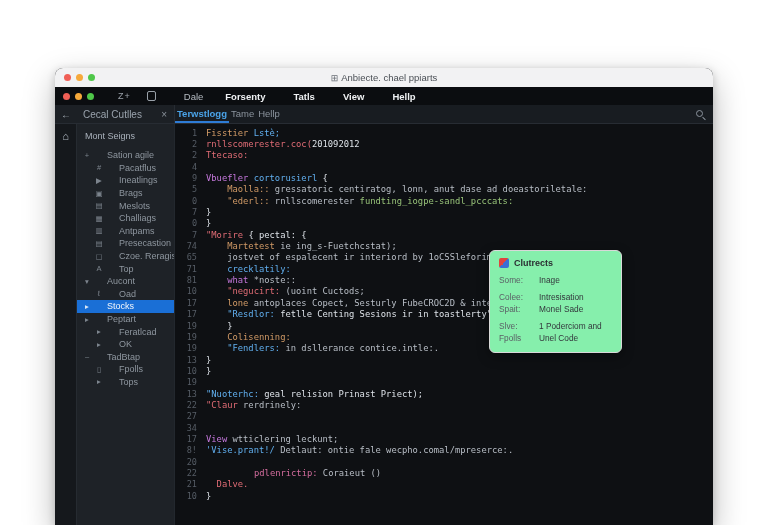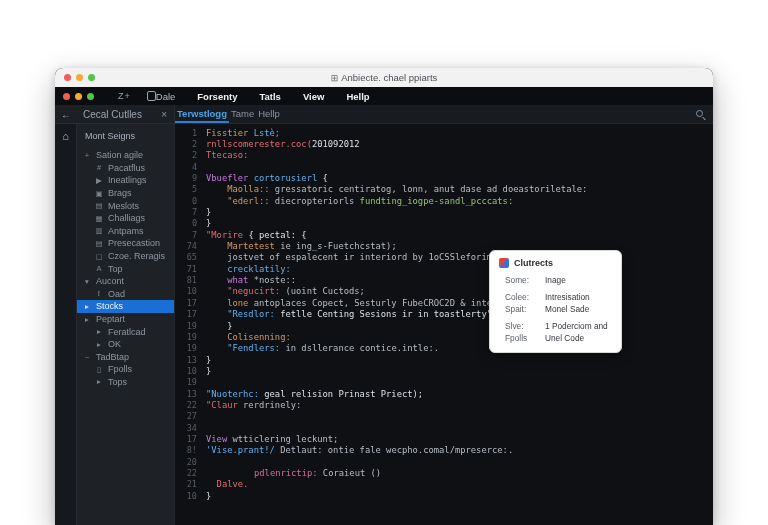--- a/index.html
+++ b/index.html
@@ -18,22 +18,22 @@
   .dot.r { background:#f05f56; } .dot.y { background:#f6a93b; } .dot.g { background:#4fc749; }
   .win-title { position:absolute; left:0; right:0; text-align:center; font-size:9.5px; color:#4a4f55; }
   .win-title .grid-glyph { font-size:9px; color:#6b7077; margin-right:3px; }
 
   
   .menubar { height:18px; background:#0b0d10; display:flex; align-items:center; color:#d7dbe0; flex:0 0 auto; }
   .menubar .lights { padding-left:8px; }
   .menubar .dot { width:7px; height:7px; }
   .mb-zap { color:#9aa1a9; font-size:9px; margin-left:24px; letter-spacing:1px; }
   .mb-copy { width:9px; height:10px; border:1px solid #9aa1a9; border-radius:2px; margin-left:16px; }
-  .mb-dale { color:#b6bcc3; font-size:9.5px; margin-left:0; }
-  .menus { display:flex; gap:22px; margin-left:22px; }
+  .mb-dale { color:#b6bcc3; font-size:9.5px; margin-left:28px; }
+  .menus { display:flex; gap:28px; margin-left:22px; }
   .menu-item { font-size:9.5px; font-weight:bold; color:#f0f2f4; cursor:default; }
 
   
   .row3 { height:19px; display:flex; flex:0 0 auto; }
   .sb-head { width:120px; background:#1c2025; border-right:1px solid #272c33; border-bottom:1px solid #272c33;
     display:flex; align-items:center; color:#9aa3ad; }
   .back-ic { width:22px; text-align:center; font-size:10px; color:#aeb6bf; }
   .sb-head-title { flex:1; font-size:10px; padding-left:6px; color:#9aa3ad; }
   .close-ic { font-size:10px; color:#8a929b; padding:0 7px; }
   .tabbar { flex:1; background:#181c21; border-bottom:1px solid #272c33; display:flex; align-items:center; position:relative; }
@@ -44,40 +44,40 @@
 
   
   .bodyrow { flex:1; display:flex; min-height:0; }
   .sidebar { width:120px; display:flex; background:#1e2227; border-right:1px solid #23282e; }
   .actstrip { width:22px; background:#15181c; border-right:1px solid #262b31; }
   .home-ic { display:block; text-align:center; color:#aeb6bf; font-size:11px; margin-top:6px; }
   .tree { flex:1; padding-top:5px; overflow:hidden; }
   .tree-section { font-size:9px; color:#aab2bc; padding:2px 0 8px 8px; }
   .tree-item { display:flex; align-items:center; height:12.6px; font-size:9px; color:#8e969f; cursor:default; }
   .tree-item .ti-ic { width:10px; text-align:center; font-size:7.5px; color:#7c848d; flex:0 0 auto; }
-  .tree-item .ti-lb { margin-left:4px; white-space:nowrap; }
+  .tree-item .ti-lb { margin-left:15px; white-space:nowrap; }
   .tree-item.sel { background:#1a6fd6; color:#f2f6fb; }
   .tree-item.sel .ti-ic { color:#d9e6f5; }
 
   
   .editor { flex:1; background:#0e1013; position:relative; padding-top:3px; overflow:hidden; }
   .cl { display:flex; height:11.35px; align-items:center; }
   .ln { width:22px; text-align:right; color:#565d66; font-family:"DejaVu Sans Mono", monospace; font-size:8.5px; flex:0 0 auto; }
   .ct { margin-left:9px; font-family:"DejaVu Sans Mono", monospace; font-size:8.8px; white-space:pre; color:#b8bec6; }
   .c-d { color:#b8bec6; } .c-w { color:#dde2e8; } .c-o { color:#d19a66; } .c-r { color:#e06c75; }
   .c-b { color:#61afef; } .c-p { color:#c678dd; } .c-g { color:#98c379; } .c-m { color:#d46d9e;padding-left:48px; }
 
   
-  .tooltip { position:absolute; left:314px; top:126px; width:133px; background:#ffffff;
+  .tooltip { position:absolute; left:314px; top:126px; width:133px; background:#86efac;
     border:1px solid #d8d8d8; border-radius:6px; box-shadow:0 4px 12px rgba(0,0,0,.35); padding:7px 9px 8px 9px; }
   .tt-head { display:flex; align-items:center; margin-bottom:6px; }
   .tt-app-ic { width:10px; height:10px; border-radius:2px; margin-right:5px;
     background:linear-gradient(135deg,#e0443e 0 50%, #3b6fd4 50% 100%); }
   .tt-title { font-size:9px; font-weight:bold; color:#2b2f33; }
-  .tt-row { display:flex; font-size:8.3px; line-height:12px;margin-left:6px; }
+  .tt-row { display:flex; font-size:8.3px; line-height:12px; }
   .tt-row.gap { margin-top:5px; }
   .tt-lb { width:40px; color:#5b6066; flex:0 0 auto; }
   .tt-val { color:#33373c; }
 </style>
 </head>
 <body>
 
 <div class="canvas">
   <div class="window">
 
@@ -231,21 +231,21 @@
           <div class="cl">
             <span class="ln">9</span>
             <span class="ct"><span class="c-p">Vbuefler </span><span class="c-b">cortorusierl </span><span class="c-w">{</span></span>
           </div>
           <div class="cl">
             <span class="ln">5</span>
             <span class="ct"><span class="c-d">    </span><span class="c-o">Maolla:: </span><span class="c-d">gressatoric centiratog, lonn, anut dase ad doeastoriletale:</span></span>
           </div>
           <div class="cl">
             <span class="ln">0</span>
-            <span class="ct"><span class="c-d">    </span><span class="c-o">"ederl:: </span><span class="c-d">diecropteriorls </span><span class="c-g">fundting_iogpe-sandl_pcccats:</span></span>
+            <span class="ct"><span class="c-d">    </span><span class="c-o">"ederl:: </span><span class="c-d">rnllscomerester </span><span class="c-g">fundting_iogpe-sandl_pcccats:</span></span>
           </div>
           <div class="cl">
             <span class="ln">7</span>
             <span class="ct"><span class="c-w">}</span></span>
           </div>
           <div class="cl">
             <span class="ln">0</span>
             <span class="ct"><span class="c-w">}</span></span>
           </div>
           <div class="cl">

